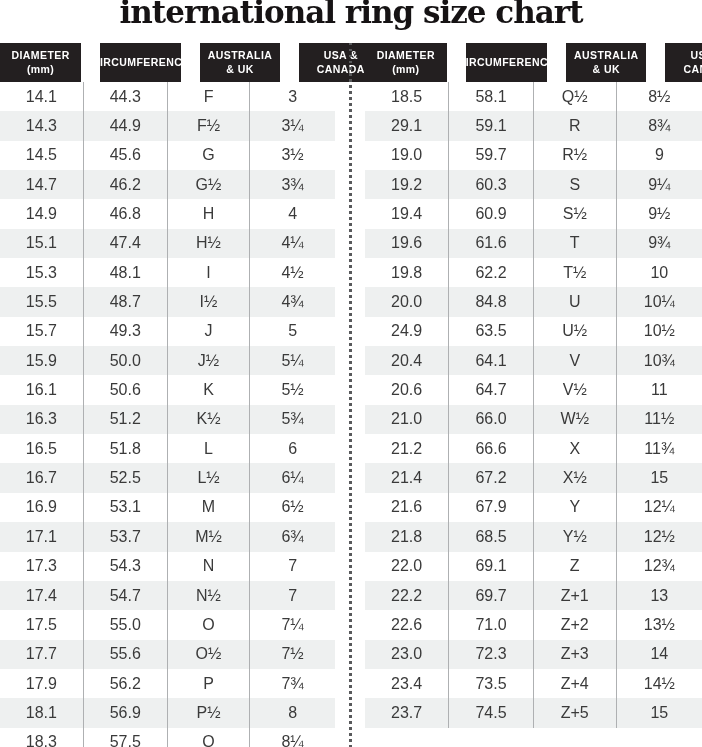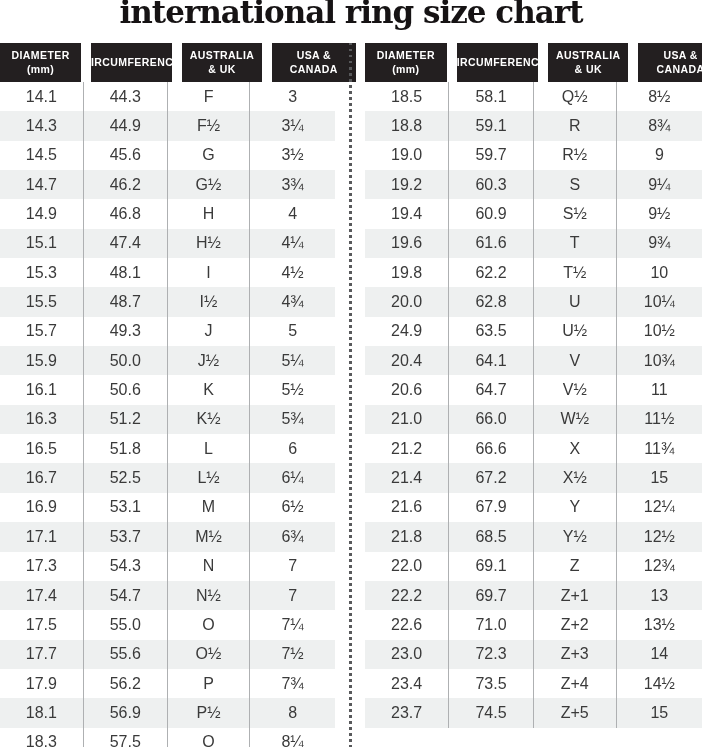--- a/index.html
+++ b/index.html
@@ -48,21 +48,21 @@
   }
   .dotted-line{
     width:3px;
     height:100%;
     background-image:repeating-linear-gradient(to bottom, var(--dot) 0px, var(--dot) 2.5px, transparent 2.5px, transparent 6px);
   }
   .thead{
     display:grid;
     grid-template-columns:24.7% 25.1% 24.6% 25.6%;
     height:39px;
-    column-gap:7px;
+    column-gap:16px;
   }
   .th{
     background:var(--header-bg);
     color:var(--header-text);
     display:flex;
     flex-direction:column;
     align-items:center;
     justify-content:center;
     font-size:10.5px;
     font-weight:bold;
@@ -286,21 +286,21 @@
         </div>
       </div>
     <div class="tbody">
         <div class="row">
           <div class="td">18.5</div>
           <div class="td">58.1</div>
           <div class="td">Q½</div>
           <div class="td">8½</div>
         </div>
         <div class="row">
-          <div class="td">18.8</div>
+          <div class="td">29.1</div>
           <div class="td">59.1</div>
           <div class="td">R</div>
           <div class="td">8¾</div>
         </div>
         <div class="row">
           <div class="td">19.0</div>
           <div class="td">59.7</div>
           <div class="td">R½</div>
           <div class="td">9</div>
         </div>
@@ -323,21 +323,21 @@
           <div class="td">9¾</div>
         </div>
         <div class="row">
           <div class="td">19.8</div>
           <div class="td">62.2</div>
           <div class="td">T½</div>
           <div class="td">10</div>
         </div>
         <div class="row">
           <div class="td">20.0</div>
-          <div class="td">62.8</div>
+          <div class="td">84.8</div>
           <div class="td">U</div>
           <div class="td">10¼</div>
         </div>
         <div class="row">
           <div class="td">24.9</div>
           <div class="td">63.5</div>
           <div class="td">U½</div>
           <div class="td">10½</div>
         </div>
         <div class="row">

